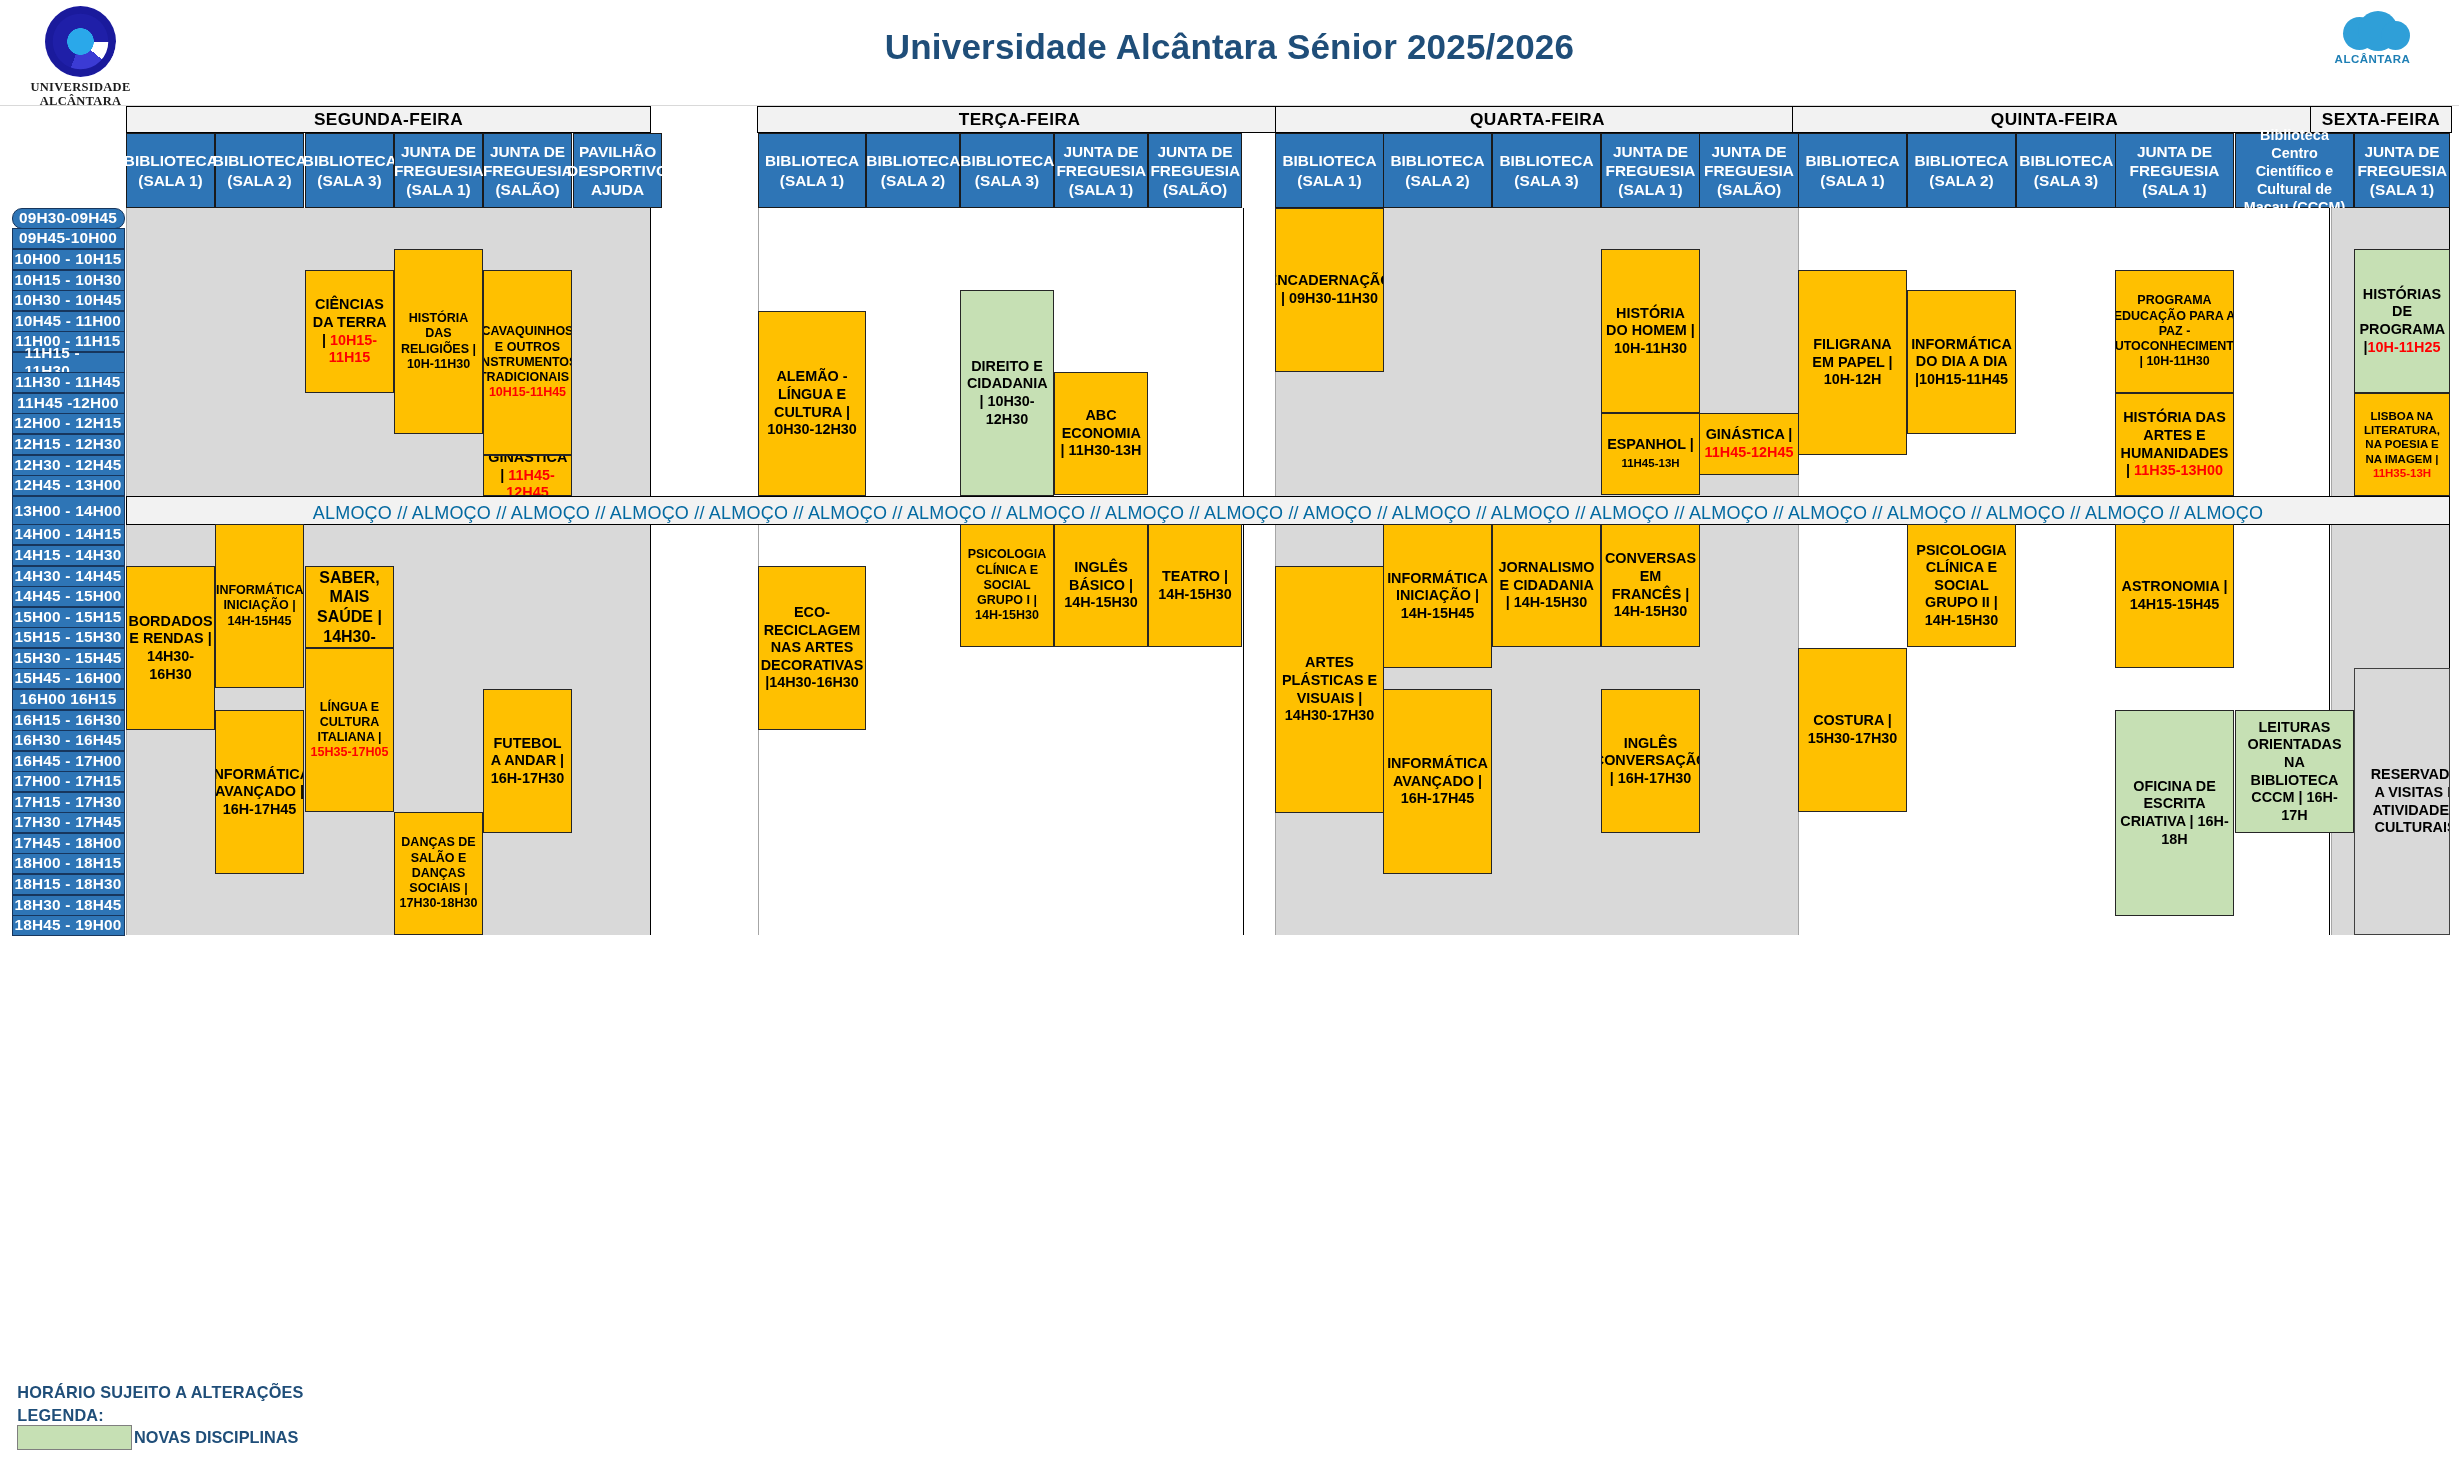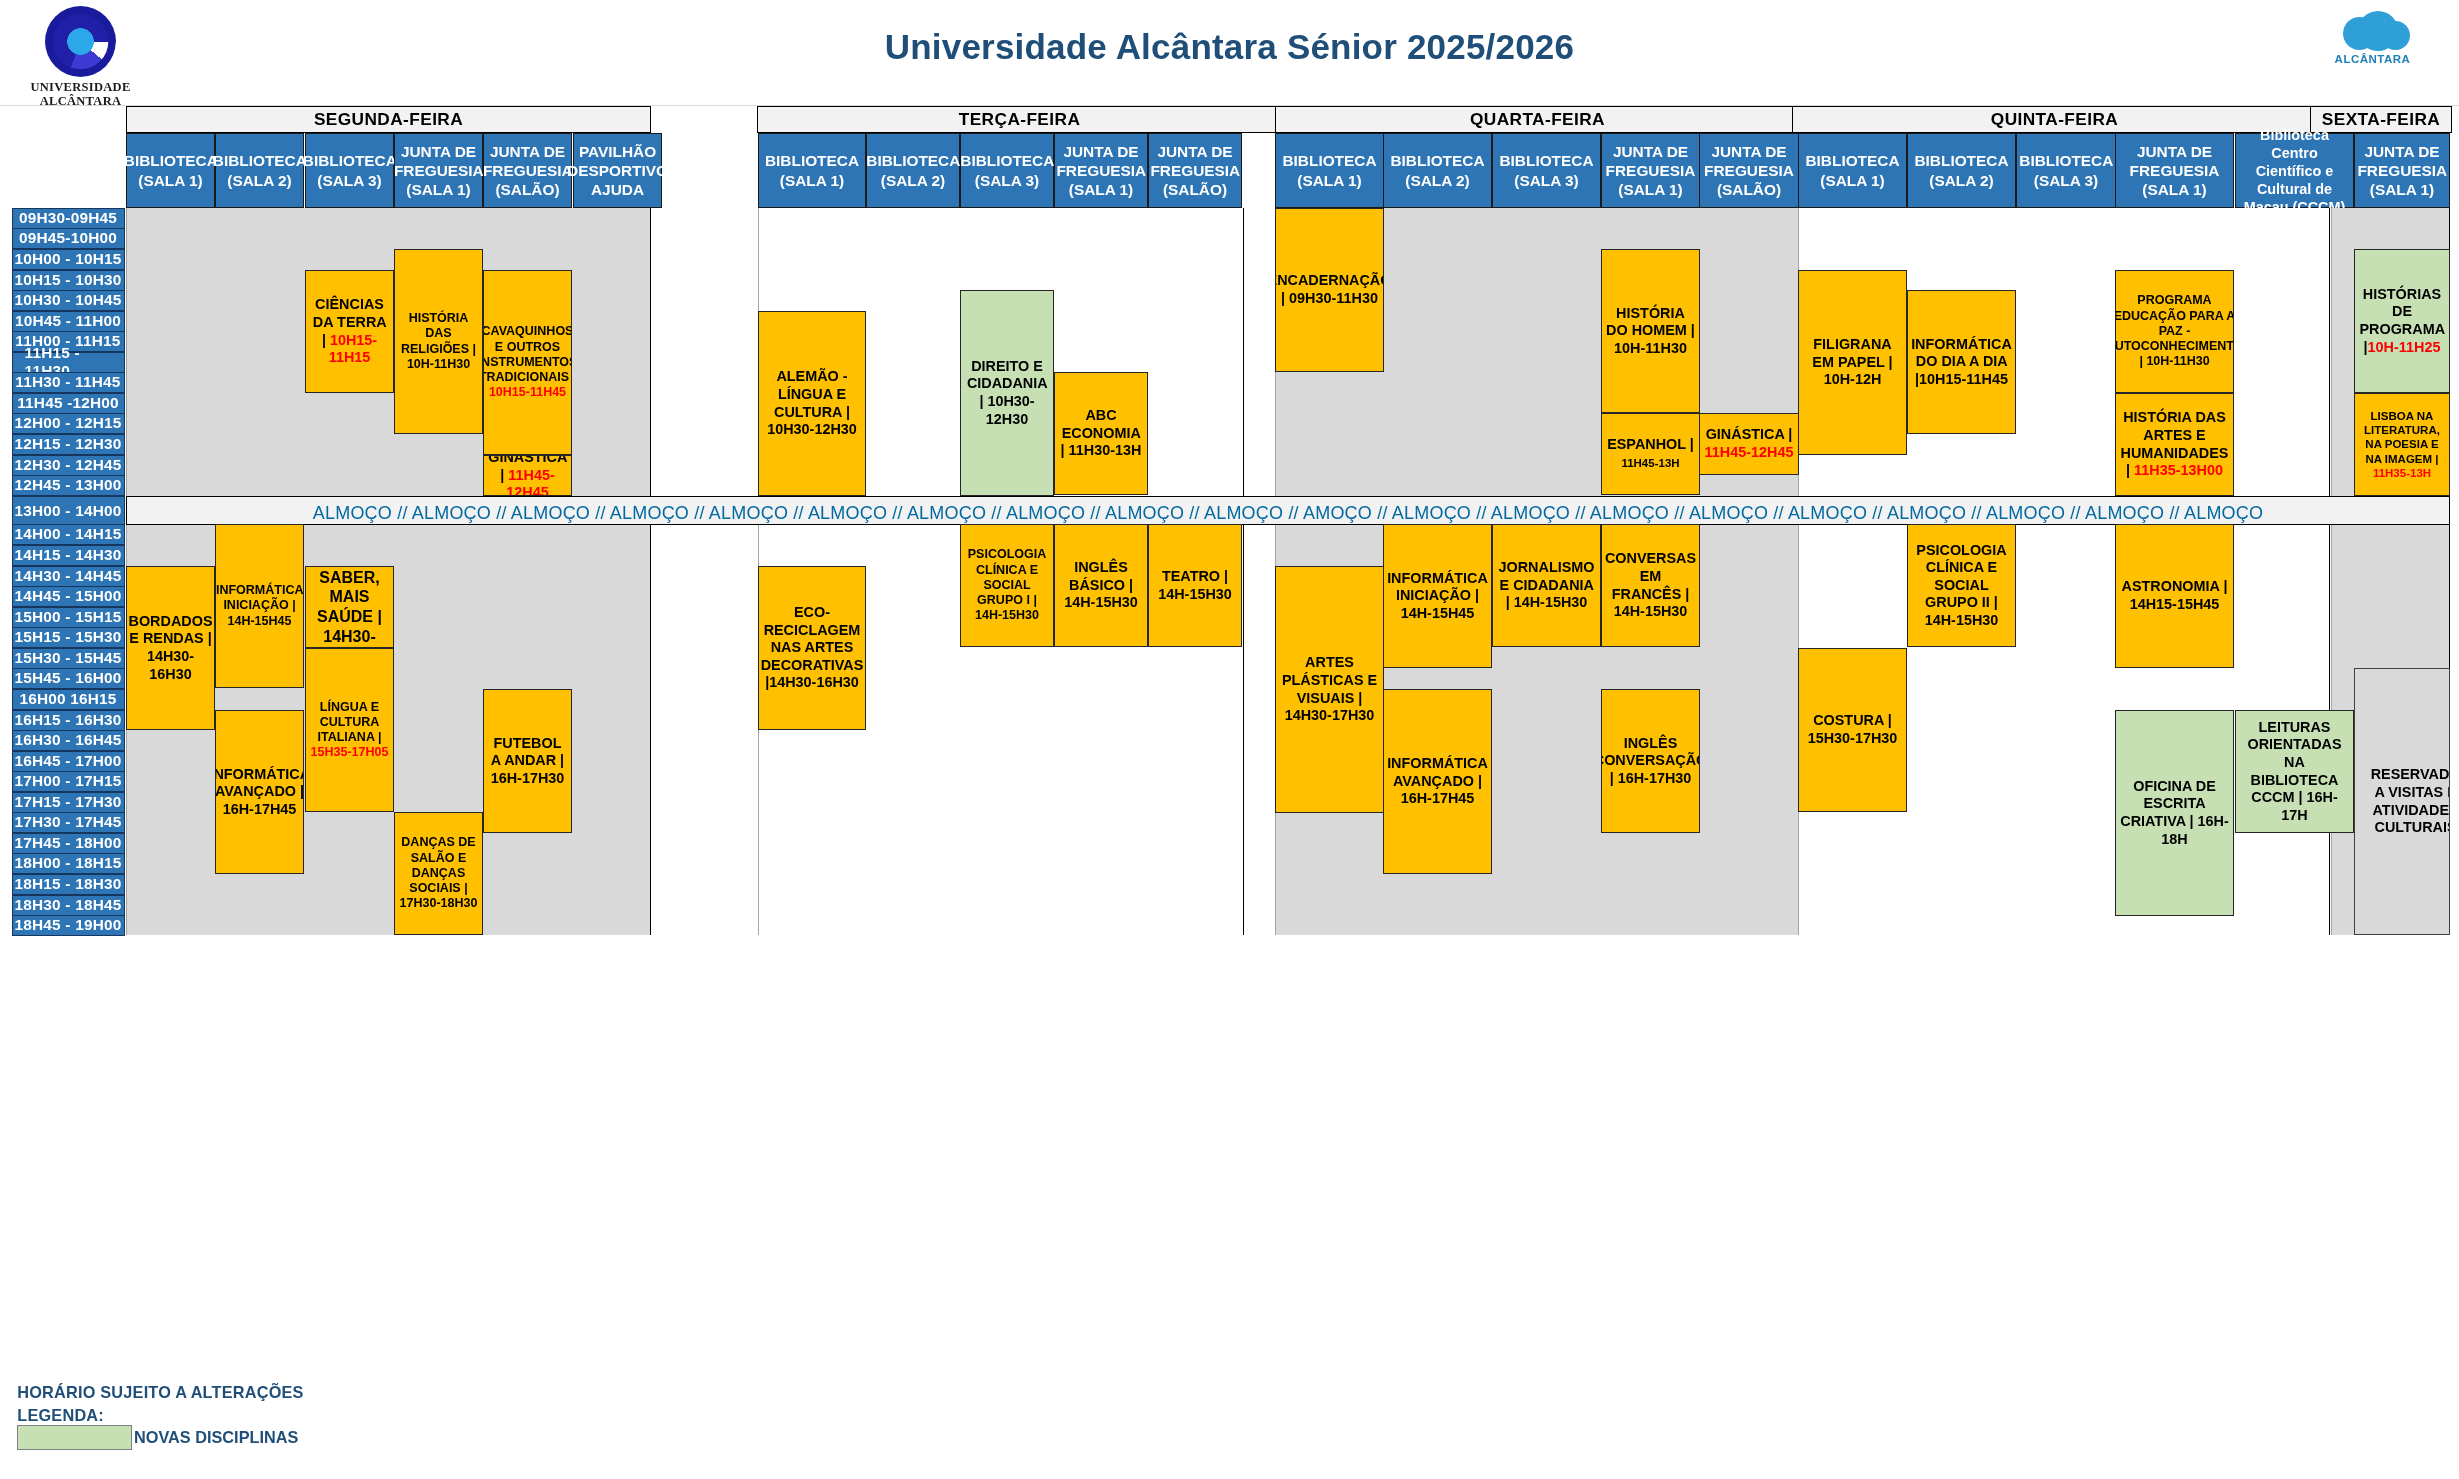--- a/index.html
+++ b/index.html
@@ -249,21 +249,21 @@
     </div>
     <div class="cellbase roomhdr" style="left: 2115px; top: 27px; width: 119px; height: 75px;">
       <span>JUNTA DE FREGUESIA (SALA 1)</span>
     </div>
     <div class="cellbase roomhdr" style="left: 2235px; top: 27px; width: 119px; height: 75px; font-size: 14.4px;">
       <span>Biblioteca Centro Científico e Cultural de Macau (CCCM)</span>
     </div>
     <div class="cellbase roomhdr" style="left: 2354px; top: 27px; width: 96px; height: 75px;">
       <span>JUNTA DE FREGUESIA (SALA 1)</span>
     </div>
-    <div class="cellbase timecell" style="left: 11.5px; top: 102px; width: 113px; height: 20.6px;">
+    <div class="cellbase timecell" style="left: 11.5px; top: 102px; width: 113px; height: 20.6px; border-radius: 10px;">
       <span>09H30-09H45</span>
     </div>
     <div class="cellbase timecell" style="left: 11.5px; top: 122px; width: 113px; height: 20.6px;">
       <span>09H45-10H00</span>
     </div>
     <div class="cellbase timecell" style="left: 11.5px; top: 143px; width: 113px; height: 20.6px;">
       <span>10H00 - 10H15</span>
     </div>
     <div class="cellbase timecell" style="left: 11.5px; top: 164px; width: 113px; height: 20.6px;">
       <span>10H15 - 10H30</span>

